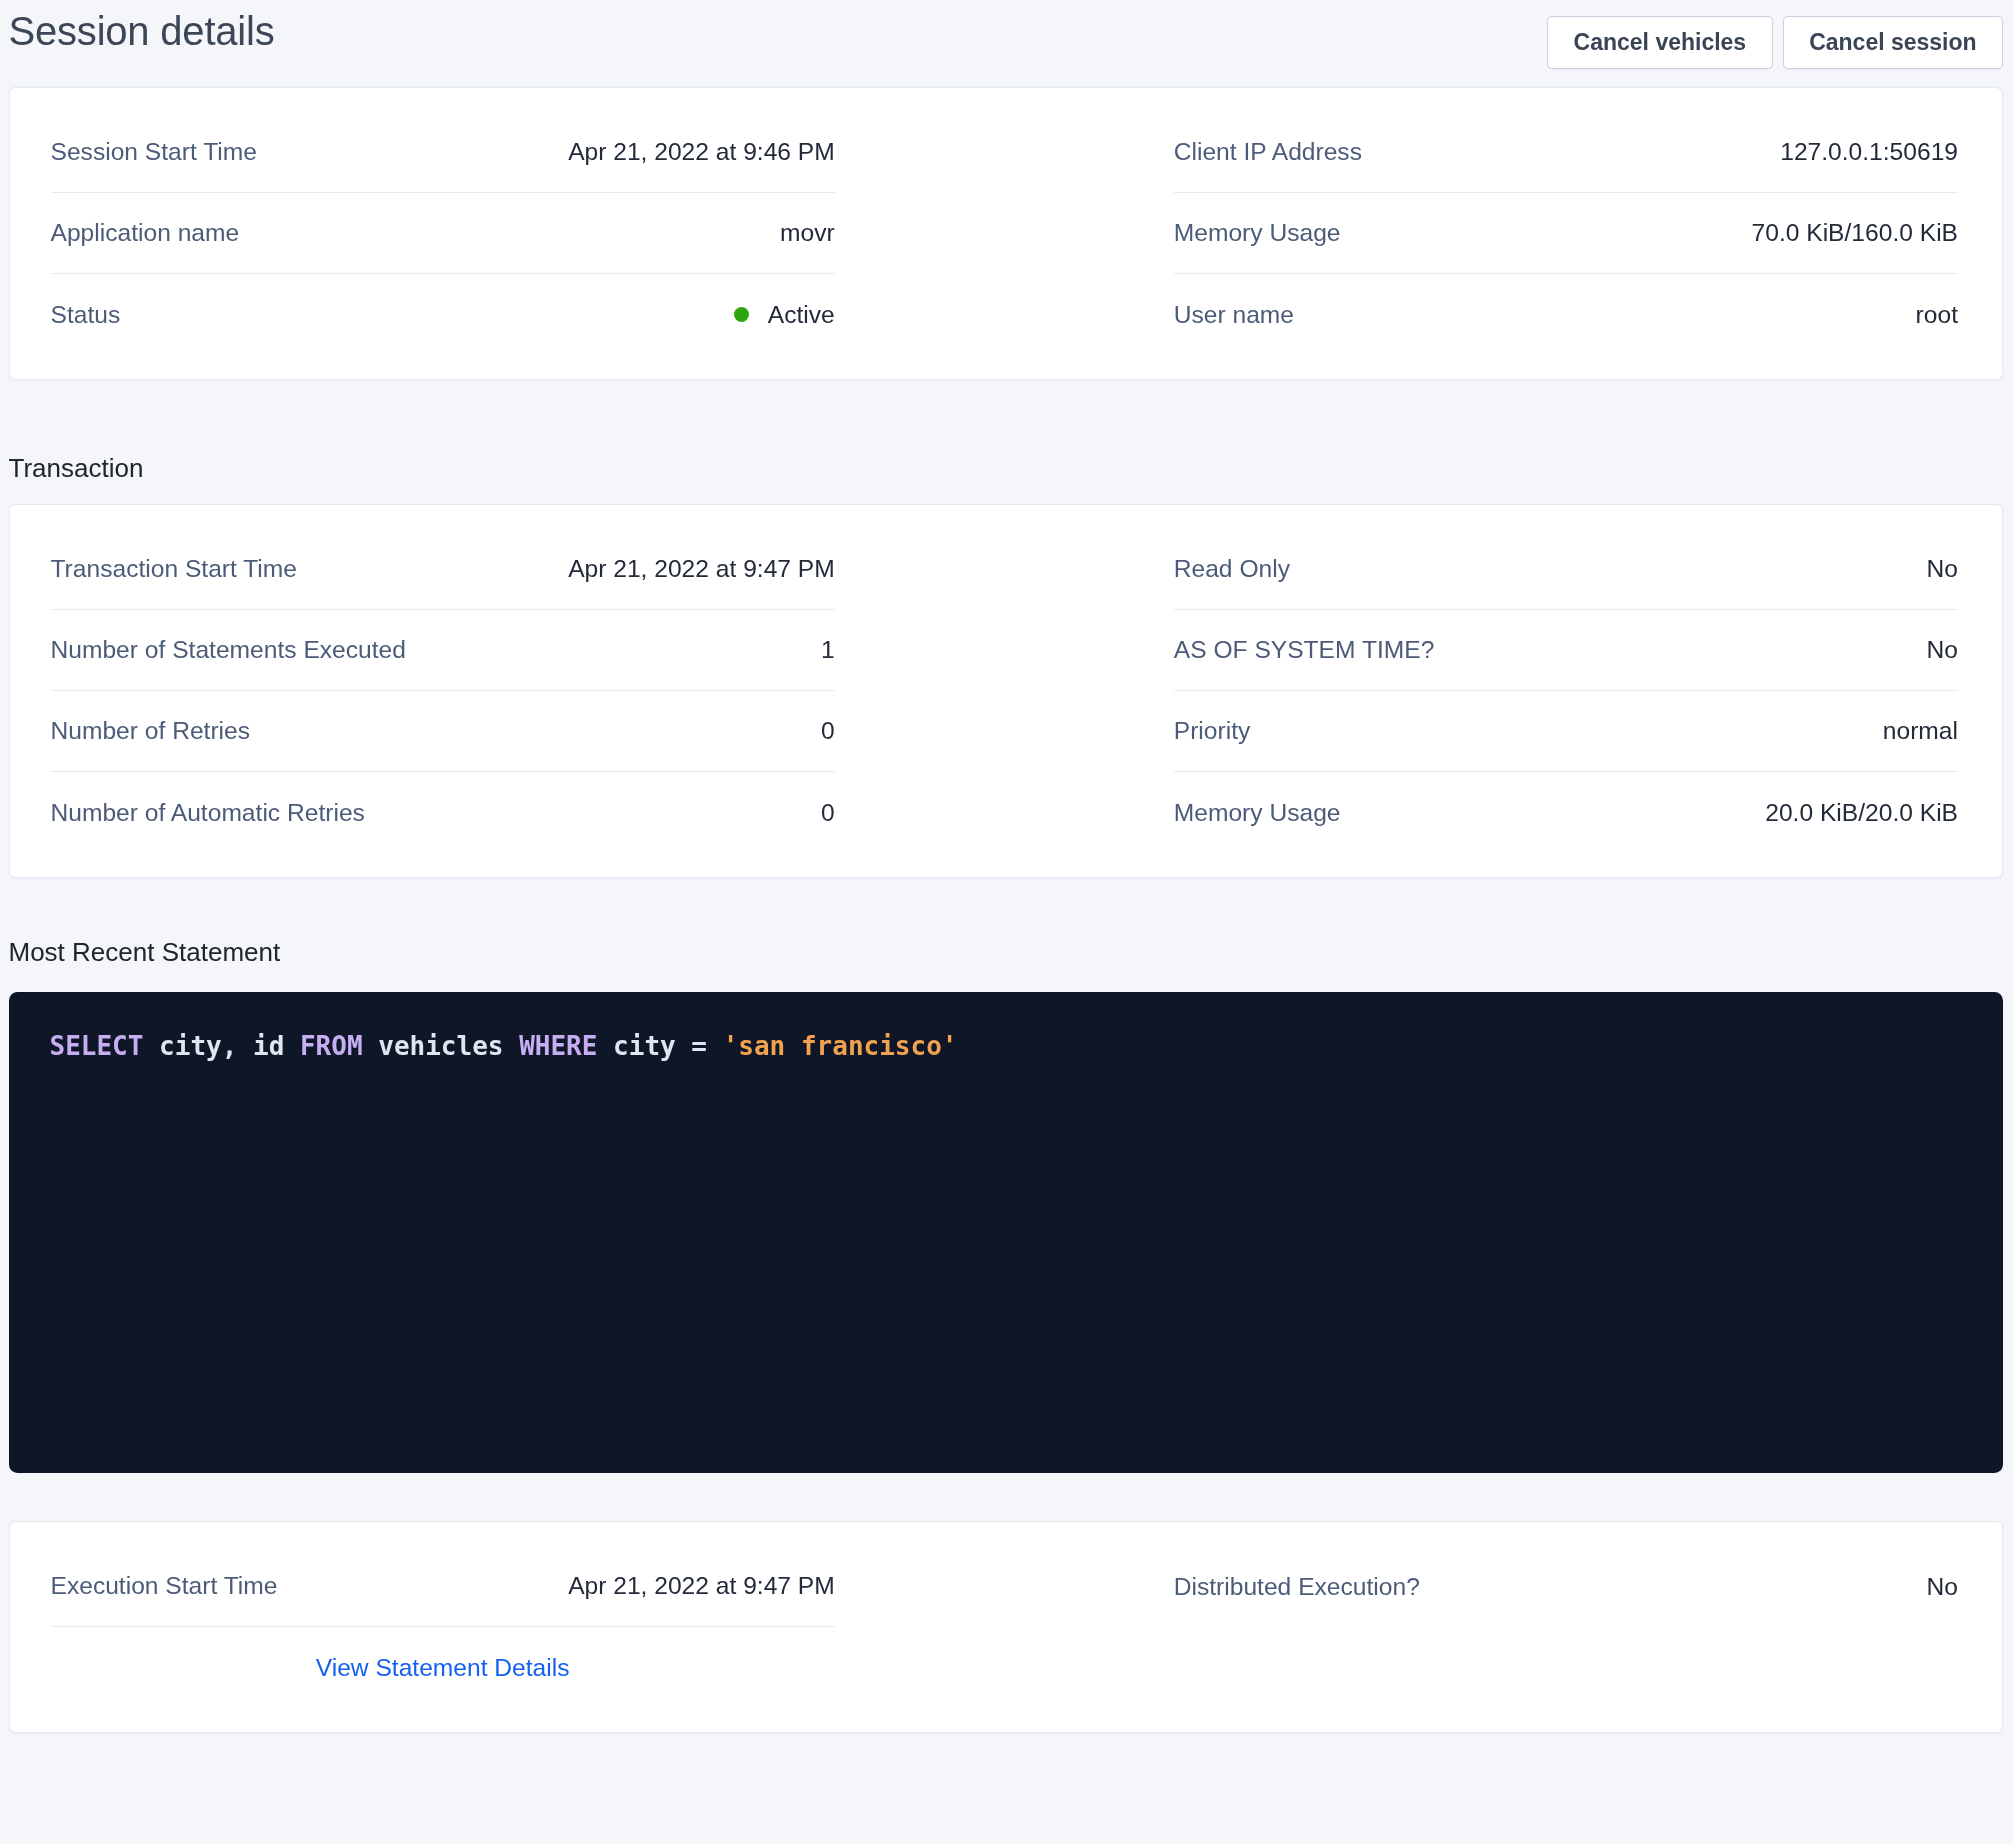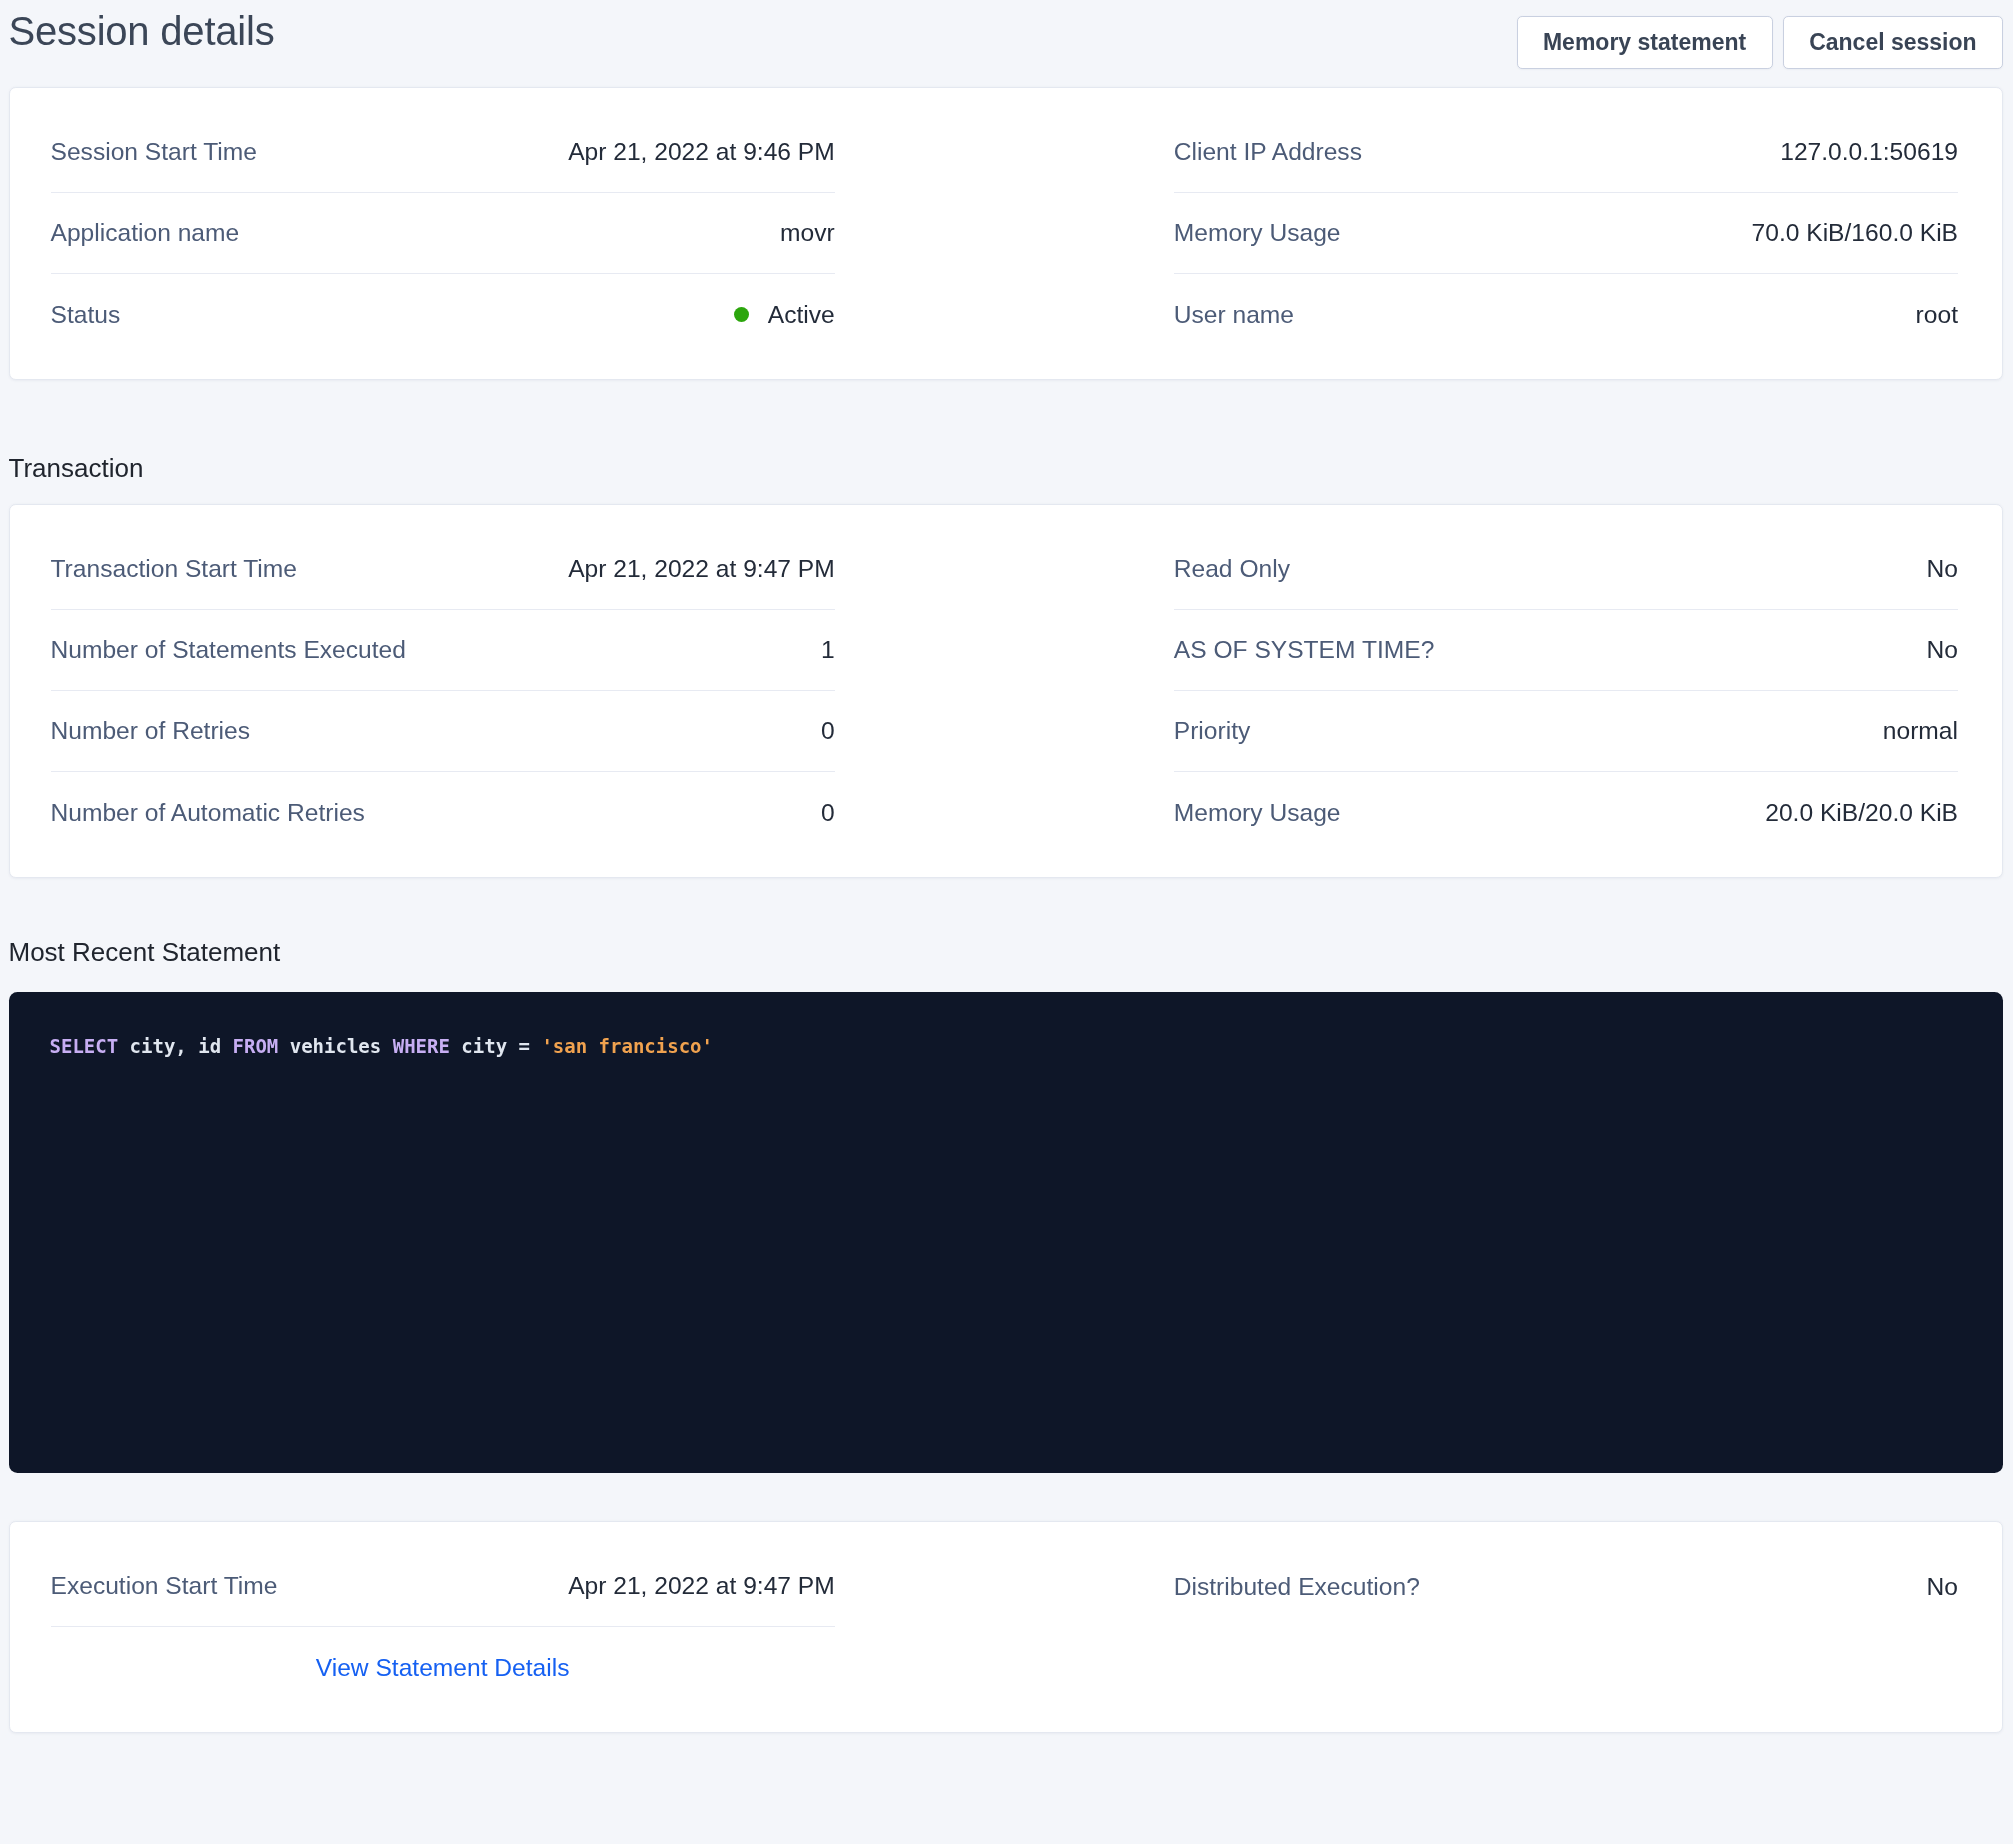--- a/index.html
+++ b/index.html
@@ -73,37 +73,37 @@
   
   .code-block{
     background:var(--code-bg);
     border-radius:8.5px;
     height:481px;
     padding:37px 41px;
     margin:0;
   }
   .sql-line{
     font-family:"DejaVu Sans Mono", monospace;
-    font-size:19px;font-weight:600;line-height:34px;white-space:pre;
+    font-size:26px;font-weight:600;line-height:34px;white-space:pre;
   }
   .tok-keyword{color:var(--sql-keyword);}
   .tok-plain{color:var(--sql-plain);}
   .tok-string{color:var(--sql-string);}
 
   .execution-card{margin-top:48px;}
 </style>
 </head>
 <body>
 
 <div class="page">
 
   <div class="header">
     <h1 class="page-title">Session details</h1>
     <div class="actions">
-      <button class="btn">Memory statement</button>
+      <button class="btn">Cancel vehicles</button>
       <button class="btn">Cancel session</button>
     </div>
   </div>
 
   <div class="card">
     <div class="col rows">
         <div class="row">
           <span class="label">Session Start Time</span>
           <span class="value">Apr 21, 2022 at 9:46 PM</span>
         </div>

